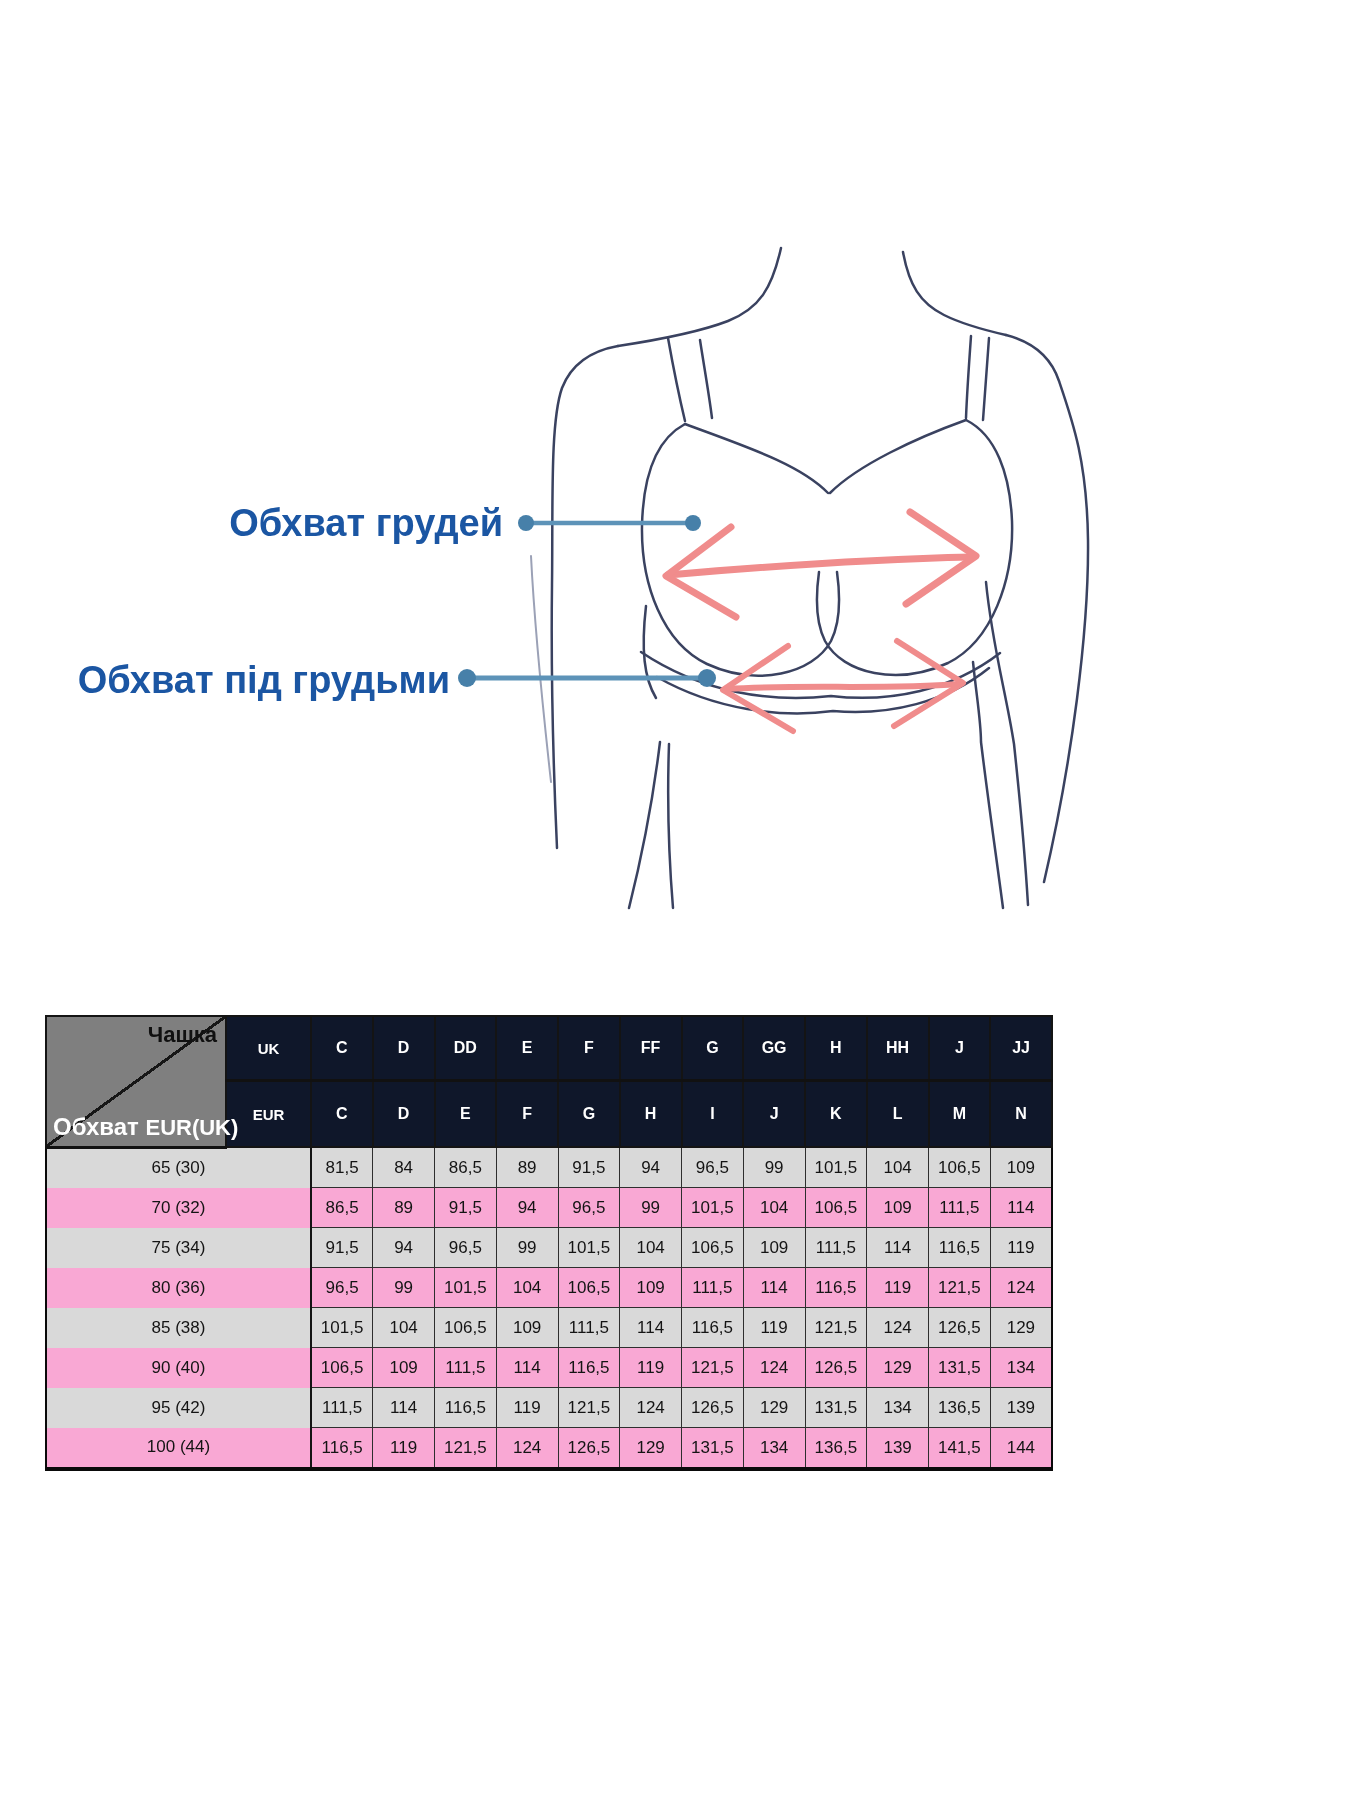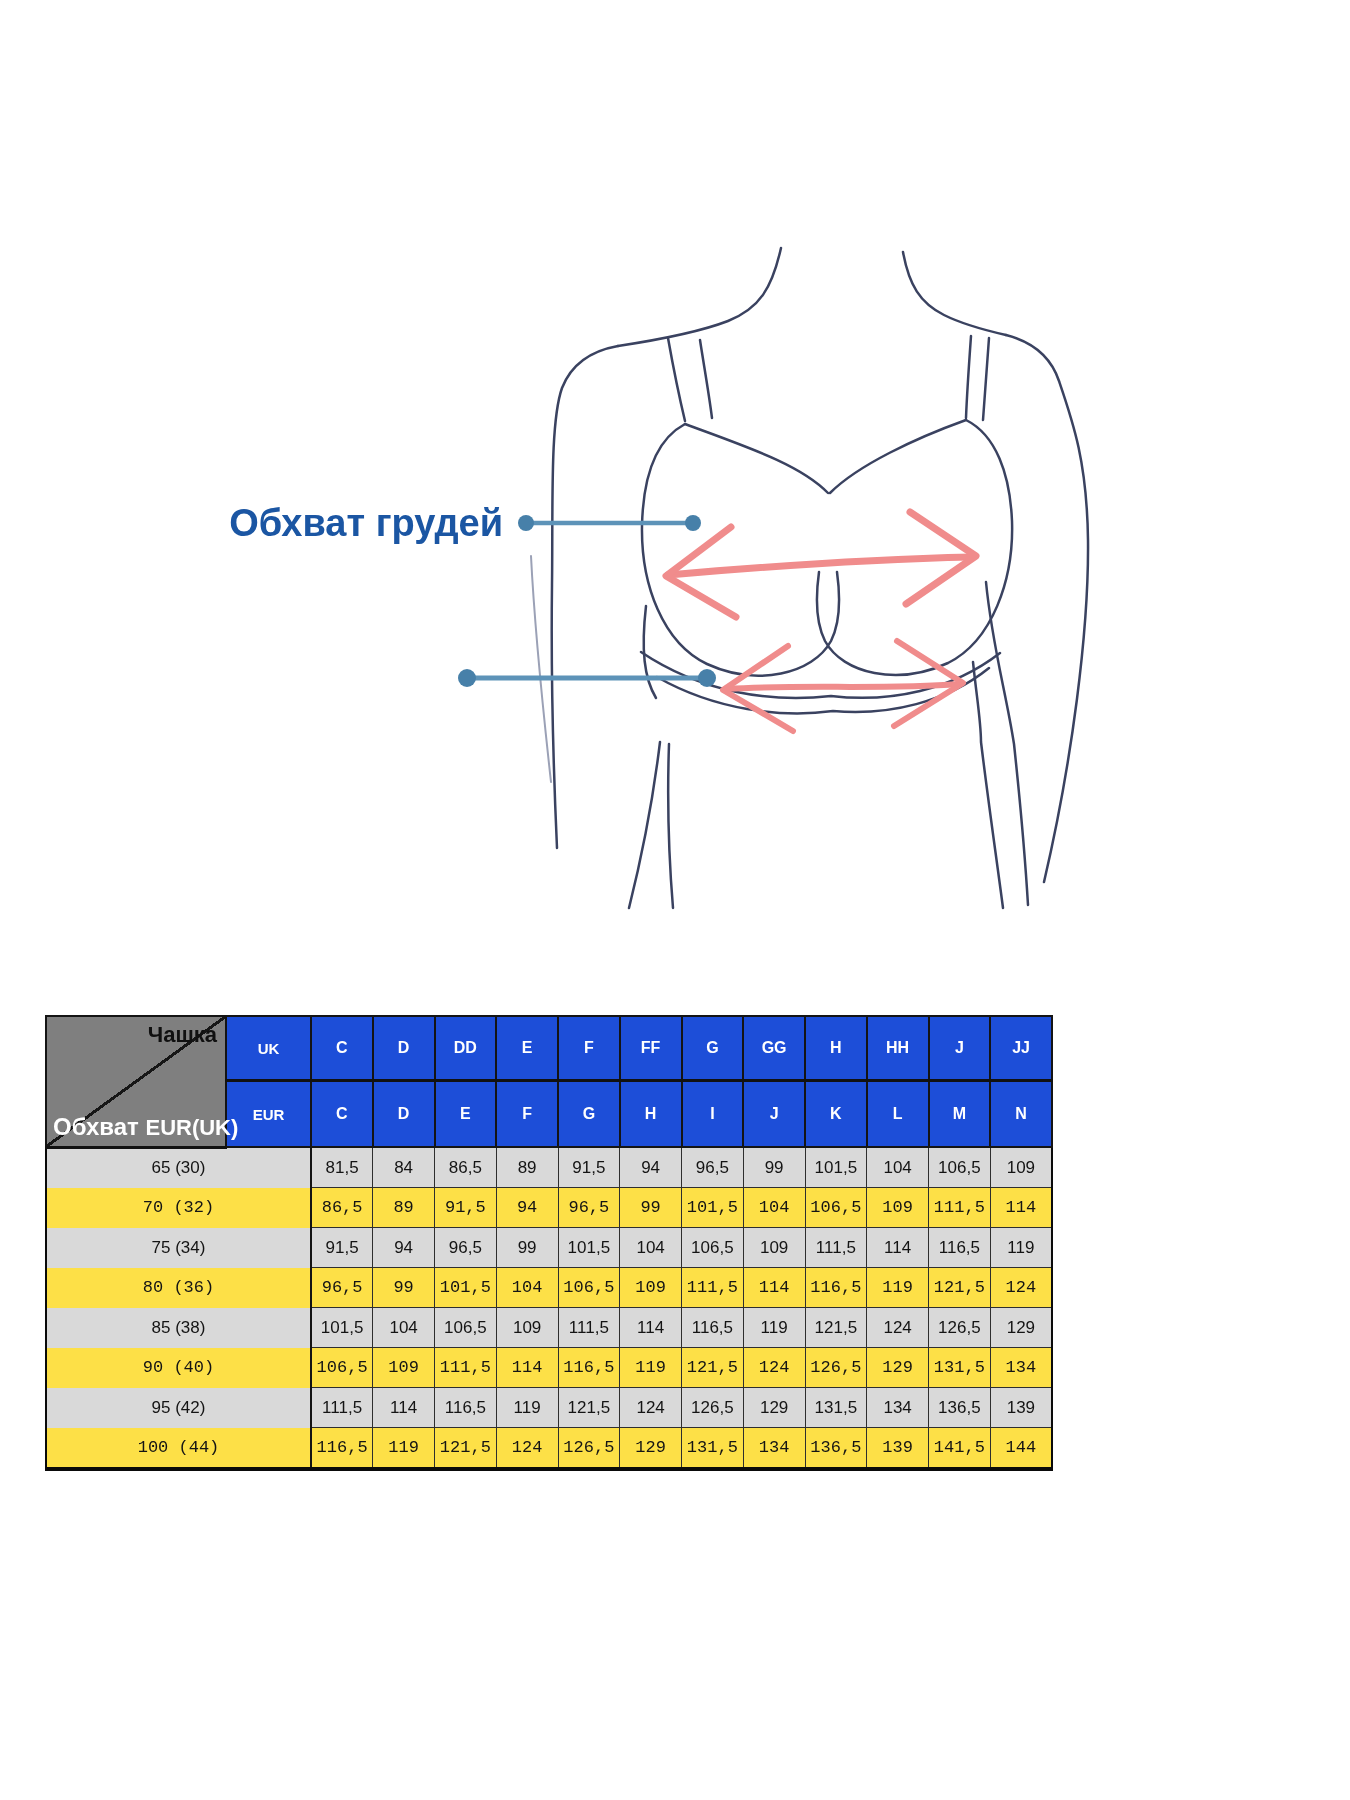--- a/index.html
+++ b/index.html
@@ -24,21 +24,21 @@
     display:flex;align-items:center;justify-content:center;
     font-size:30px;font-weight:bold;letter-spacing:-0.3px;
     border:2px solid #000;border-bottom:none;
   }
   table.size-table{
     border-collapse:collapse;table-layout:fixed;width:1008px;
     border:2px solid #0a0a0a;border-bottom:4px solid #0a0a0a;
   }
   table.size-table th,table.size-table td{padding:0;}
   th.cup-th,th.sys-th{
-    background:#1d4ed8;color:#ffffff;font-weight:bold;text-align:center;
+    background:#0f172a;color:#ffffff;font-weight:bold;text-align:center;
     border:2px solid #141414;font-size:16px;
   }
   th.sys-th{font-size:15px;}
   tr.uk-row th{height:62px;border-bottom:3px solid #111;}
   tr.eur-row th{height:64px;}
   th.corner-cell{
     position:relative;background-color:#7f7f7f;border:2px solid #141414;
     background-image:linear-gradient(to bottom right,
       rgba(0,0,0,0) calc(50% - 1.5px),#161616 calc(50% - 1.5px),
       #161616 calc(50% + 1.5px),rgba(0,0,0,0) calc(50% + 1.5px));
@@ -48,21 +48,21 @@
   .corner-bottom .small{font-size:22px;letter-spacing:0;}
   td.val-td{
     text-align:center;font-size:17px;color:#141414;
     border:1px solid #2e2e2e;height:39px;
   }
   td.row-label-td{
     text-align:center;font-size:17px;color:#141414;
     border:none;border-right:2px solid #141414;
   }
   tr.stripe-gray td{background:#d9d9d9;}
-  tr.stripe-white td{background:#fde047;font-family:Liberation Mono, monospace;}
+  tr.stripe-white td{background:#f9a8d4;}
 </style>
 </head>
 <body>
 
 <div class="figure-area">
   <svg width="1350" height="1015" viewBox="0 0 1350 1015">
 
     <g stroke="#3a4260" stroke-width="2.5" fill="none" stroke-linecap="round">
       <path d="M 781,248 C 772,288 760,308 728,321 C 702,331 664,339 618,346"></path>
       <path d="M 903,252 C 909,285 920,303 944,315 C 962,324 984,330 1006,335"></path>
@@ -107,20 +107,21 @@
       <circle cx="526" cy="523" r="8" fill="#4780a9"></circle>
       <circle cx="693" cy="523" r="8" fill="#4780a9"></circle>
     </g>
     <g>
       <line x1="467" y1="678" x2="707" y2="678" stroke="#5d93b8" stroke-width="5"></line>
       <circle cx="467" cy="678" r="9" fill="#4780a9"></circle>
       <circle cx="707" cy="678" r="9" fill="#4780a9"></circle>
     </g>
   </svg>
   <div class="diagram-label" id="bust-label">Обхват грудей</div>
+  <div class="diagram-label" id="underbust-label">Обхват під грудьми</div>
 </div>
 
 <div class="size-table-wrap">
   <table class="size-table">
     <colgroup>
       <col style="width:180px">
       <col style="width:85px">
     </colgroup>
     <thead>
       <tr class="uk-row">

